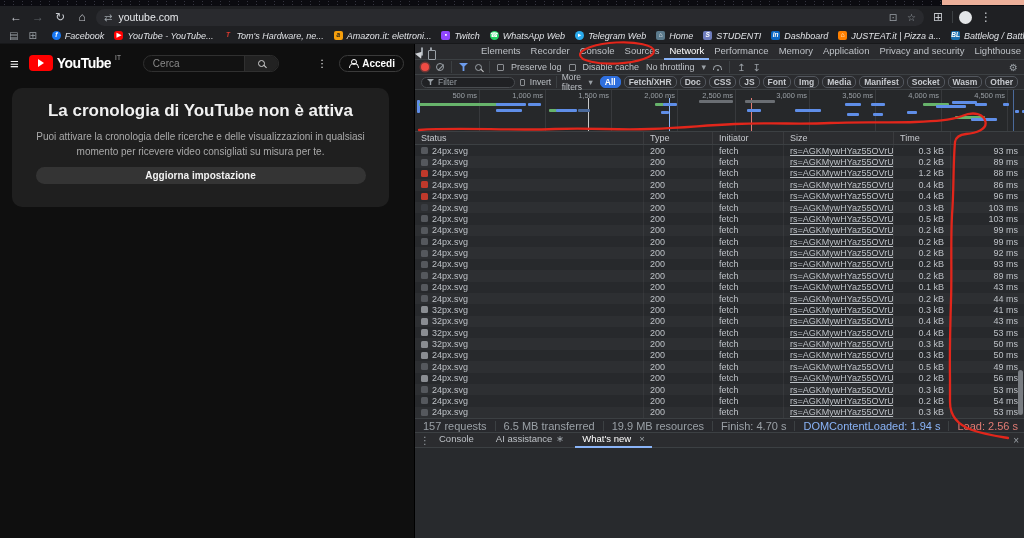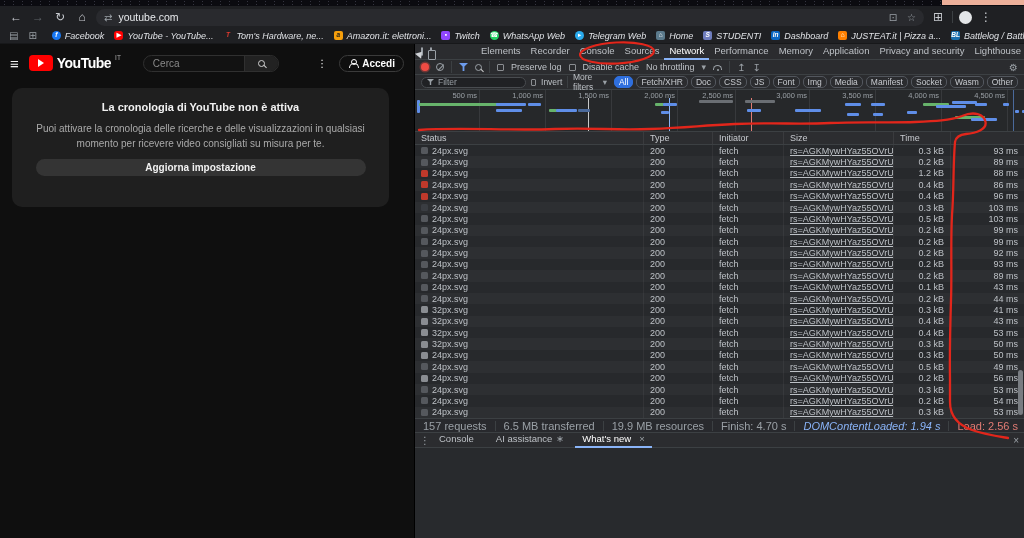--- a/index.html
+++ b/index.html
@@ -59,21 +59,21 @@
   .kebab { color:#f1f1f1; font-size:10px; letter-spacing:0; line-height:3px; }
   .accedi { display:flex; align-items:center; gap:5px; border:1px solid #3b3b3b; border-radius:9px;
     padding:2px 8px; color:#fff; font-size:10px; font-weight:bold; }
   .person { width:9px; height:9px; position:relative; }
   .person::before { content:''; position:absolute; left:2.5px; top:0; width:4px; height:4px;
     border:1px solid #fff; border-radius:50%; }
   .person::after { content:''; position:absolute; left:0.5px; bottom:-0.5px; width:8px; height:4px;
     border:1px solid #fff; border-bottom:none; border-radius:5px 5px 0 0; }
   .yt-card { position:absolute; left:12px; top:44px; width:377px; height:119px; background:#1f1f1f;
     border-radius:10px; text-align:center; padding:13px 22px 0; }
-  .yt-card h1 { color:#f1f1f1; font-size:11px; font-weight:bold; margin-bottom:9px; }
+  .yt-card h1 { color:#f1f1f1; font-size:17px; font-weight:bold; margin-bottom:9px; }
   .yt-card p { color:#aaa; font-size:10px; line-height:1.45; margin-bottom:8px; }
   .yt-link { color:#3ea6ff; }
   .yt-btn { margin:2px auto 0; width:330px; height:17px; background:#343434; border-radius:9px;
     color:#f1f1f1; font-size:10px; font-weight:bold; display:flex; align-items:center; justify-content:center; }
 
   
   .dt { width:610px; height:494px; background:#282a2d; border-left:1px solid #000; position:relative;
     color:#bdc1c6; }
   .dt-tabsrow { height:16px; display:flex; align-items:center; gap:2px; padding:0 4px;
     background:#2b2c2f; border-bottom:1px solid #3c4043; font-size:9.5px; }
@@ -104,21 +104,21 @@
   .funnel { width:9px; height:8px; background:#6d9ced; clip-path:polygon(0 0,100% 0,60% 45%,60% 100%,40% 100%,40% 45%); }
   .cb { width:7px; height:7px; border:1px solid #8a8d91; border-radius:1px; }
   .sig { width:9px; height:5px; border:1.3px solid #9aa0a6; border-bottom:none; border-radius:9px 9px 0 0; position:relative; }
   .sig::after { content:''; position:absolute; left:3px; bottom:-1px; width:2px; height:2px; border-radius:50%; background:#9aa0a6; }
   .arrow-io { color:#9aa0a6; font-size:10px; }
 
   .dt-filterrow { height:15px; display:flex; align-items:center; gap:5px; padding:0 6px;
     background:#2b2c2f; border-bottom:1px solid #3c4043; font-size:8.5px; }
   .filter-box { width:170px; height:11px; background:#202124; border:1px solid #494c50; border-radius:6px;
     display:flex; align-items:center; gap:4px; padding:0 5px; color:#9aa0a6; }
-  .chip { padding:0 4px; border:1px solid #53575e; border-radius:5px; color:#c7cacf; white-space:nowrap; }
+  .chip { padding:0 4px; border:1px solid #53575e; border-radius:5px; color:#c7cacf; white-space:nowrap;font-weight:bold; }
   .chip[data-active="true"] { background:#2f6fde; border-color:#2f6fde; color:#fff; }
 
   
   .overview { position:relative; height:42px; background:#26282a; border-bottom:1px solid #3c4043; overflow:hidden; }
   .tick { position:absolute; top:0; bottom:0; border-left:1px solid #37393c; }
   .tick span { position:absolute; top:1px; right:3px; font-size:7.5px; color:#9aa0a6; white-space:nowrap; }
   .ovbar { position:absolute; height:2.5px; border-radius:1px; }
   .evline { position:absolute; top:8px; bottom:0; width:1px; }
 
   
@@ -134,21 +134,21 @@
     display:flex; align-items:center; overflow:hidden; white-space:nowrap; }
   .nrow .c-name { gap:4px; }
   .fico { width:7px; height:7px; border-radius:1.5px; flex:0 0 auto; }
   .c-init span { text-decoration:underline; color:#bdc1c6; }
   .c-size, .c-time { justify-content:flex-end; }
   .vscroll { position:absolute; right:1px; top:225px; width:5px; height:45px; background:#797d82; border-radius:3px; }
 
   .summary { height:14px; background:#28292d; border-top:1px solid #3c4043; display:flex;
     align-items:center; font-size:11px; color:#9aa0a6; }
   .summary .item { padding:0 8px; border-right:1px solid #3c4043; height:10px; display:flex; align-items:center; white-space:nowrap; }
-  .summary .blue { color:#8ab4f8;font-style:italic; }
+  .summary .blue { color:#8ab4f8; }
   .summary .red { color:#e07b74; }
 
   
   .drawer-tabs { height:16px; background:#2b2c2f; border-top:1px solid #3c4043; border-bottom:1px solid #3c4043;
     display:flex; align-items:center; gap:2px; padding:0 5px; font-size:9.5px; }
   .dr-tab { display:flex; align-items:center; gap:4px; padding:1px 7px 2px; color:#bdc1c6;
     border-bottom:2px solid transparent; white-space:nowrap; }
   .dr-tab[data-active="true"] { color:#fff; border-bottom-color:#8ab4f8; }
   .drawer-body { position:relative; height:90px; background:#242528; overflow:hidden; }
   .devlogo { position:absolute; left:159px; top:8px; width:17px; height:17px; border:2.5px solid #4c8bf5;

